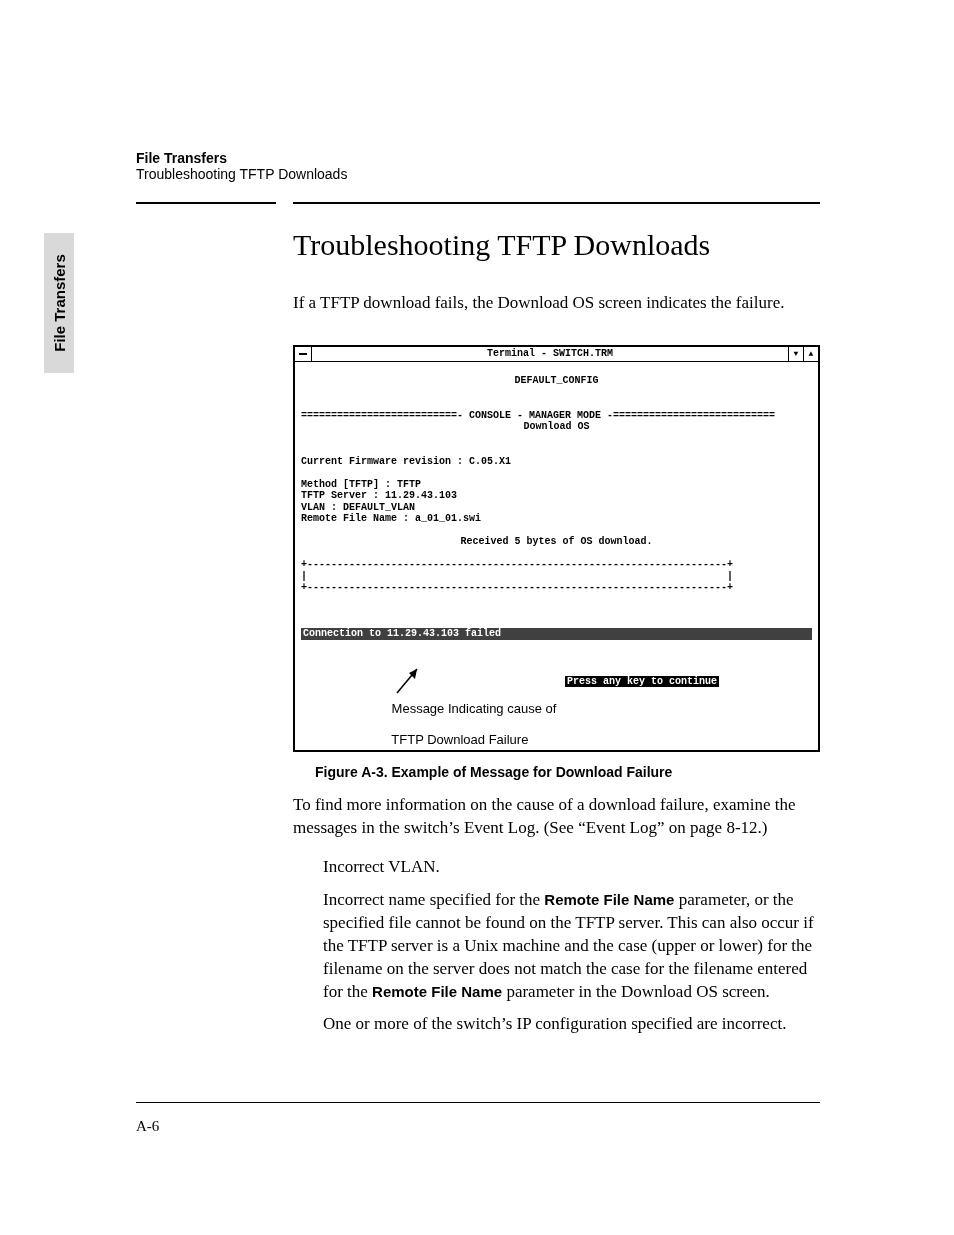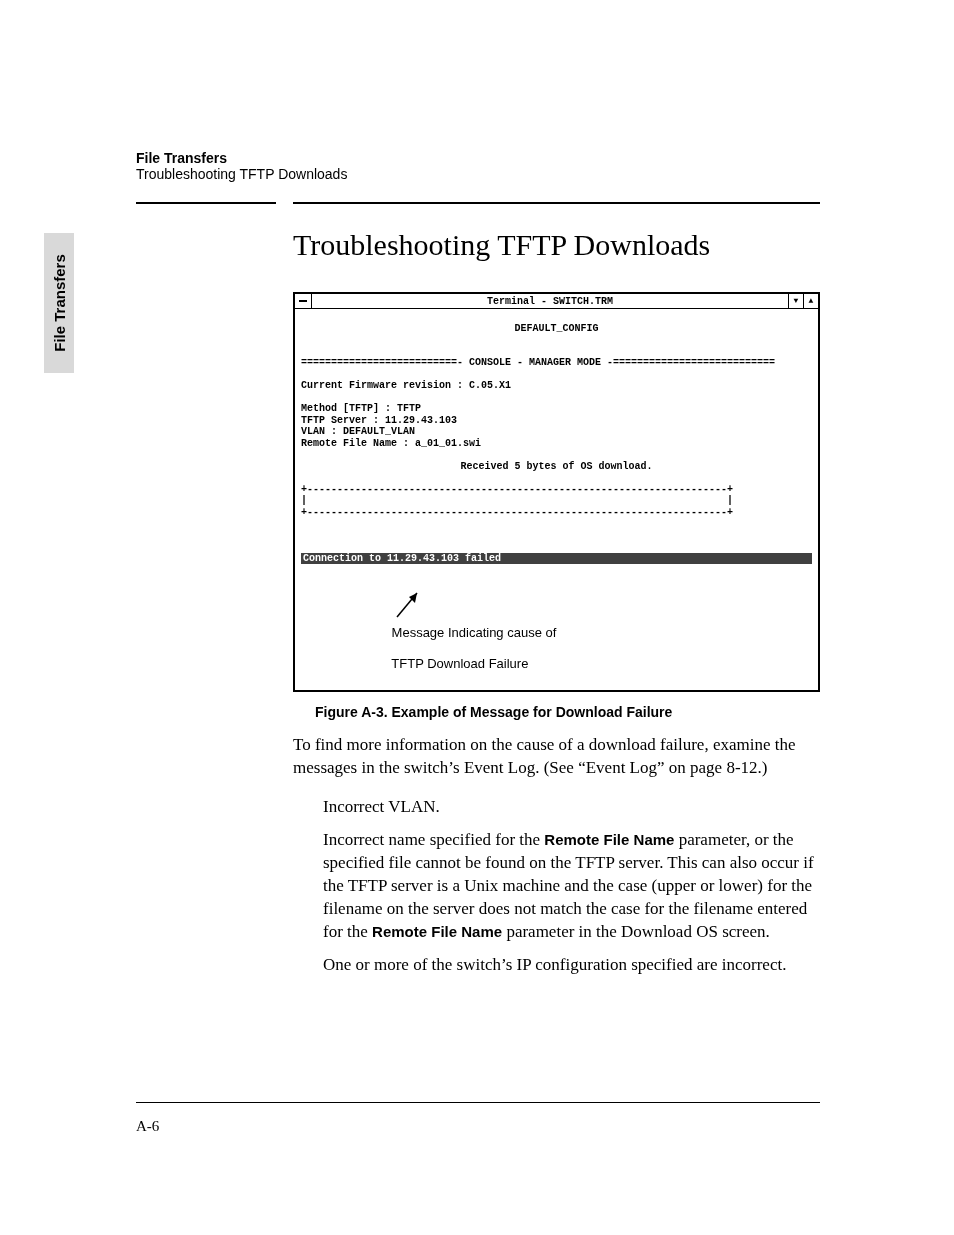--- a/index.html
+++ b/index.html
@@ -21,21 +21,21 @@
   .fig{margin:30px 0 10px 0}
   .twin{border:2px solid #000;font:bold 10px "Courier New",monospace;line-height:1.15}
   .twin .titlebar{display:flex;align-items:flex-end;border-bottom:1px solid #000}
   .sysbox{width:16px;height:14px;border-right:1px solid #000;display:flex;align-items:center;justify-content:center}
   .sysbox::before{content:"";width:8px;height:2px;background:#000}
   .tcenter{flex:1;text-align:center;padding:1px 0}
   .wbtn{width:14px;height:14px;border-left:1px solid #000;display:flex;align-items:center;justify-content:center;font-size:8px}
   .menubar{padding:1px 6px;border-bottom:1px solid #000}
   .menubar span{margin-right:10px}
   .u{text-decoration:underline}
-  .term{padding:2px 6px 20px 6px;white-space:pre}
+  .term{padding:2px 6px 4px 6px;white-space:pre}
   .term .center{text-align:center;display:block}
   .inv{background:#404040;color:#fff;display:block;padding:0 2px}
   .inv-inline{background:#000;color:#fff;padding:0 2px}
   .arrow-row{position:relative;height:60px}
   .arrow-svg{position:absolute;left:90px;top:0}
   .callout{position:absolute;left:40px;top:22px;font:13px Arial,Helvetica,sans-serif;font-weight:normal;line-height:1.2}
 
   .fig-cap{font:bold 14px Arial,Helvetica,sans-serif;margin:12px 0 8px 22px}
 
   .bullets{font:17px/1.35 "Times New Roman",serif;margin:6px 0 0 30px}
@@ -55,33 +55,35 @@
 
   <div class="run-head">
     <b>File Transfers</b><br>
     <span>Troubleshooting TFTP Downloads</span>
   </div>
   <div class="rule-short"></div>
   <div class="rule-long"></div>
 
   <div class="body-col">
     <h1>Troubleshooting TFTP Downloads</h1>
+    <p class="lead">If a TFTP download fails, the Download OS screen indicates the failure.</p>
 
     <div class="fig">
       <div class="twin">
         <div class="titlebar">
           <div class="sysbox"></div>
           <div class="tcenter">Terminal - SWITCH.TRM</div>
           <div class="wbtn">▼</div>
           <div class="wbtn">▲</div>
         </div>
         <div class="term">
 <span class="center">DEFAULT_CONFIG</span>
 <span> </span>
 <span>==========================- CONSOLE - MANAGER MODE -===========================</span>
+<span class="center">Download OS</span>
 <span> </span>
 <span>Current Firmware revision : C.05.X1</span>
 <span> </span>
 <span>Method [TFTP] : TFTP</span>
 <span>TFTP Server : 11.29.43.103</span>
 <span>VLAN : DEFAULT_VLAN</span>
 <span>Remote File Name : a_01_01.swi</span>
 <span> </span>
 <span class="center">Received 5 bytes of OS download.</span>
 <span>+----------------------------------------------------------------------+</span>
@@ -89,20 +91,23 @@
 <span>+----------------------------------------------------------------------+</span>
 <span> </span>
 <span> </span>
 <span> </span>
 <span class="inv">Connection to 11.29.43.103 failed</span>
           <div class="arrow-row">
             <svg class="arrow-svg" width="40" height="34">
               <line x1="6" y1="30" x2="26" y2="6" stroke="#000" stroke-width="1.5"></line>
               <polygon points="26,6 18,10 24,16" fill="#000"></polygon>
             </svg>
+            <span style="position:absolute;left:180px;top:2px">
+              <span class="inv-inline">Press any key to continue</span>
+            </span>
             <div class="callout">
               <span>Message Indicating cause of</span><br>
               <span>TFTP Download Failure</span>
             </div>
           </div>
         </div>
       </div>
       <div class="fig-cap">Figure A-3.   Example of Message for Download Failure</div>
     </div>
 

